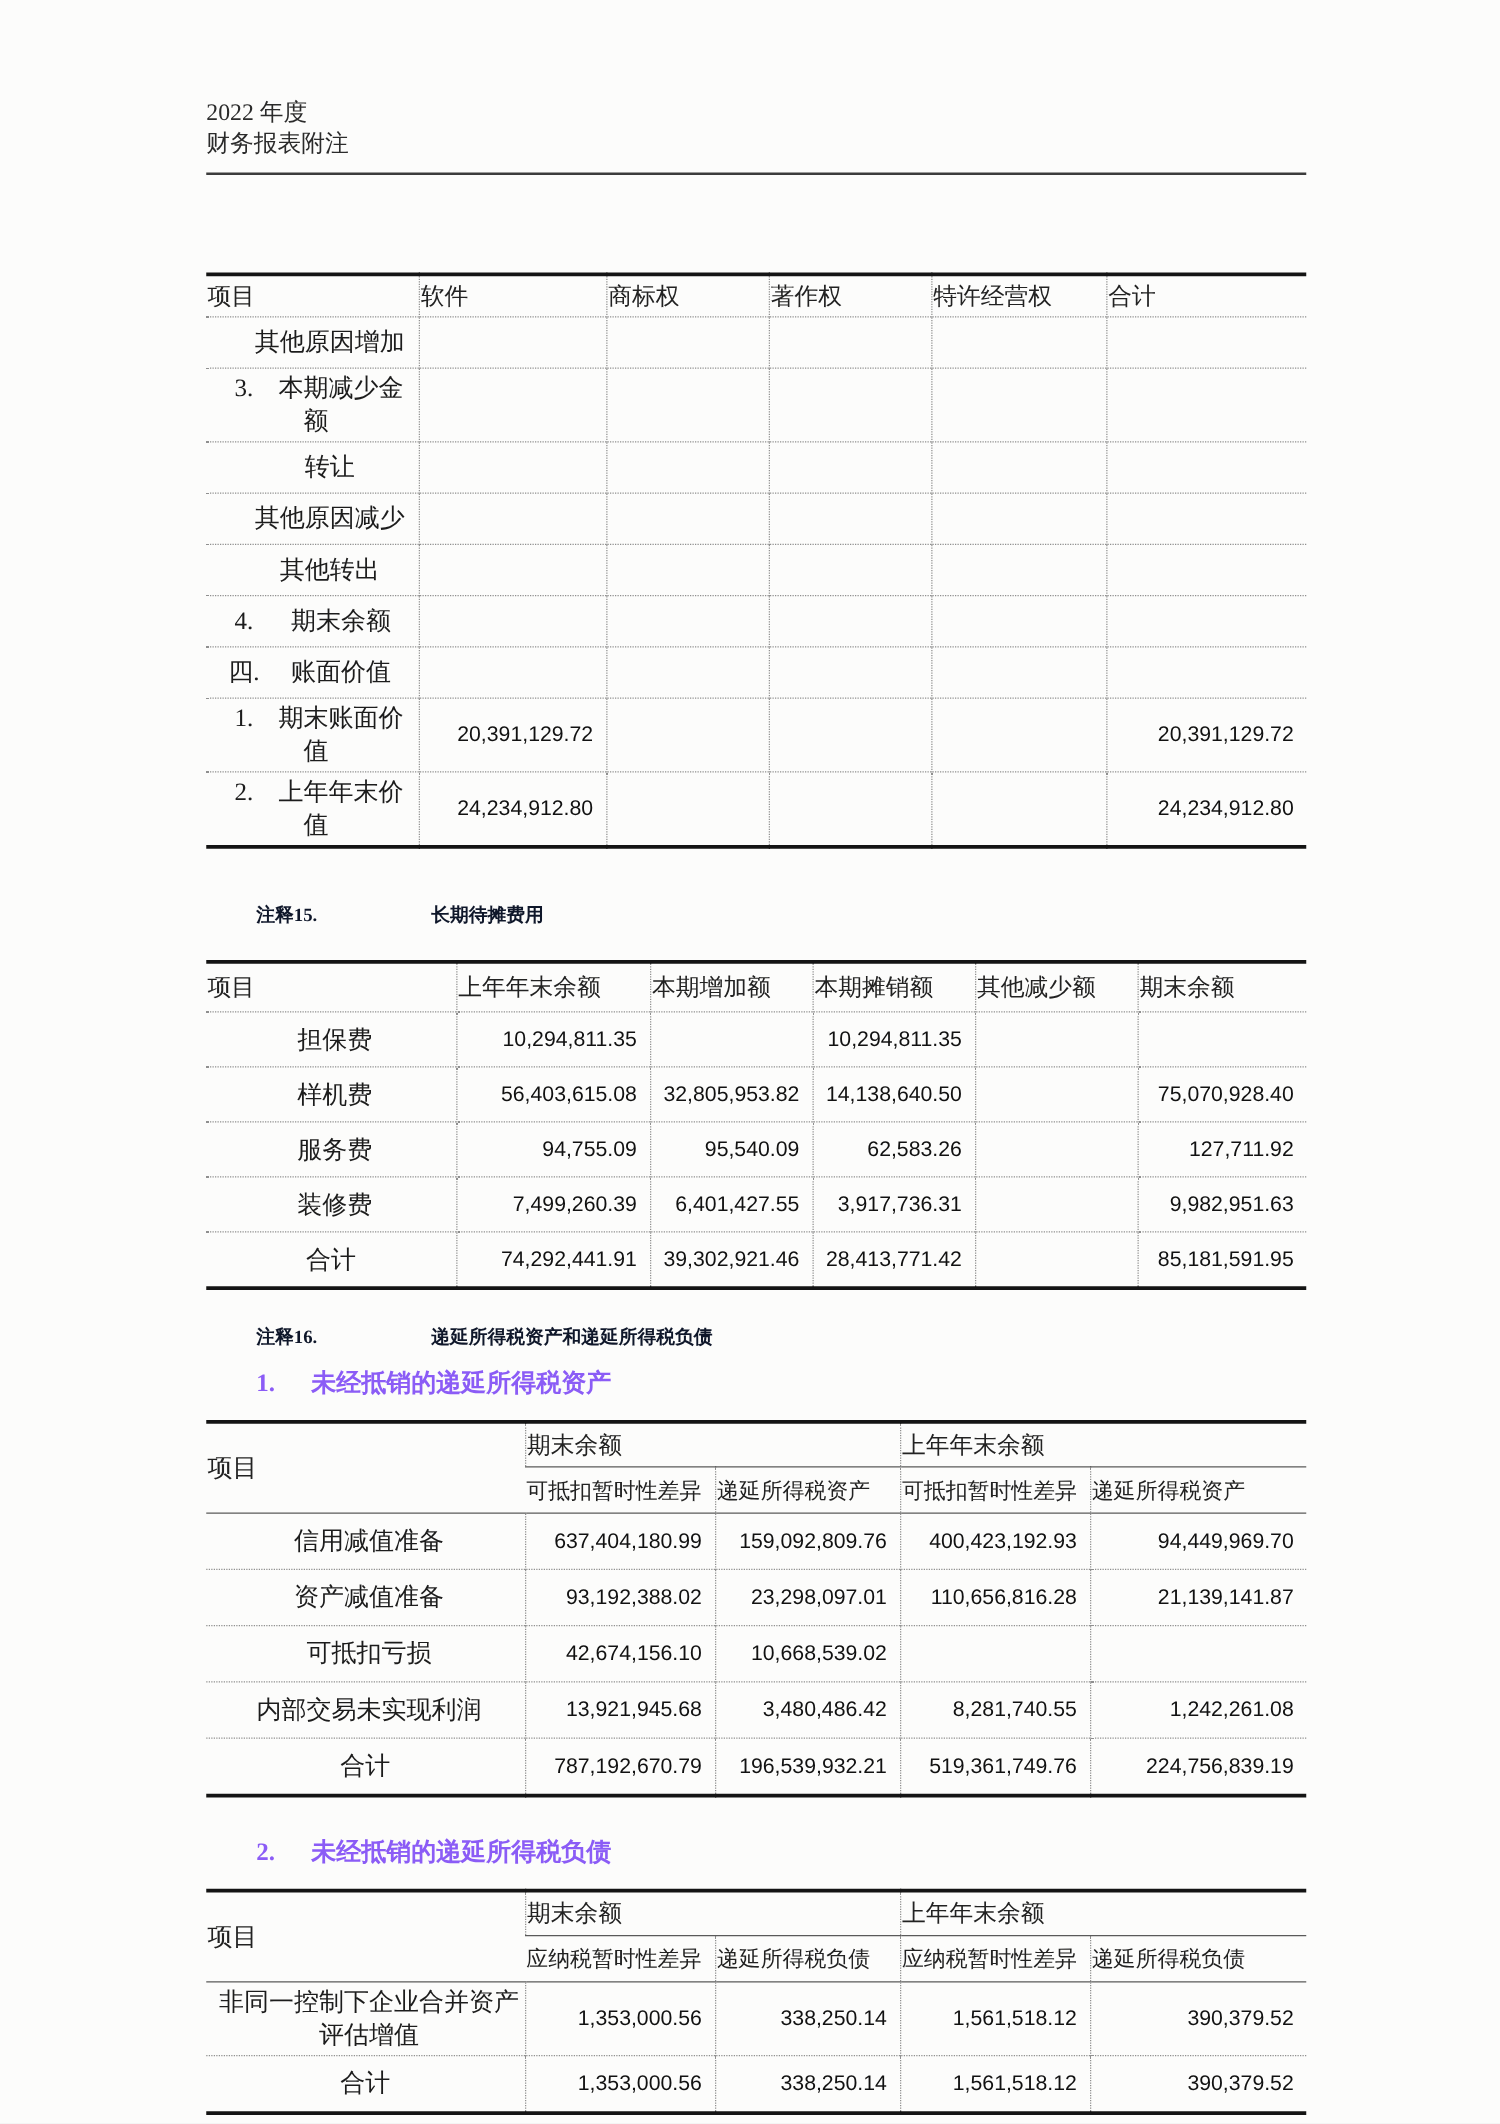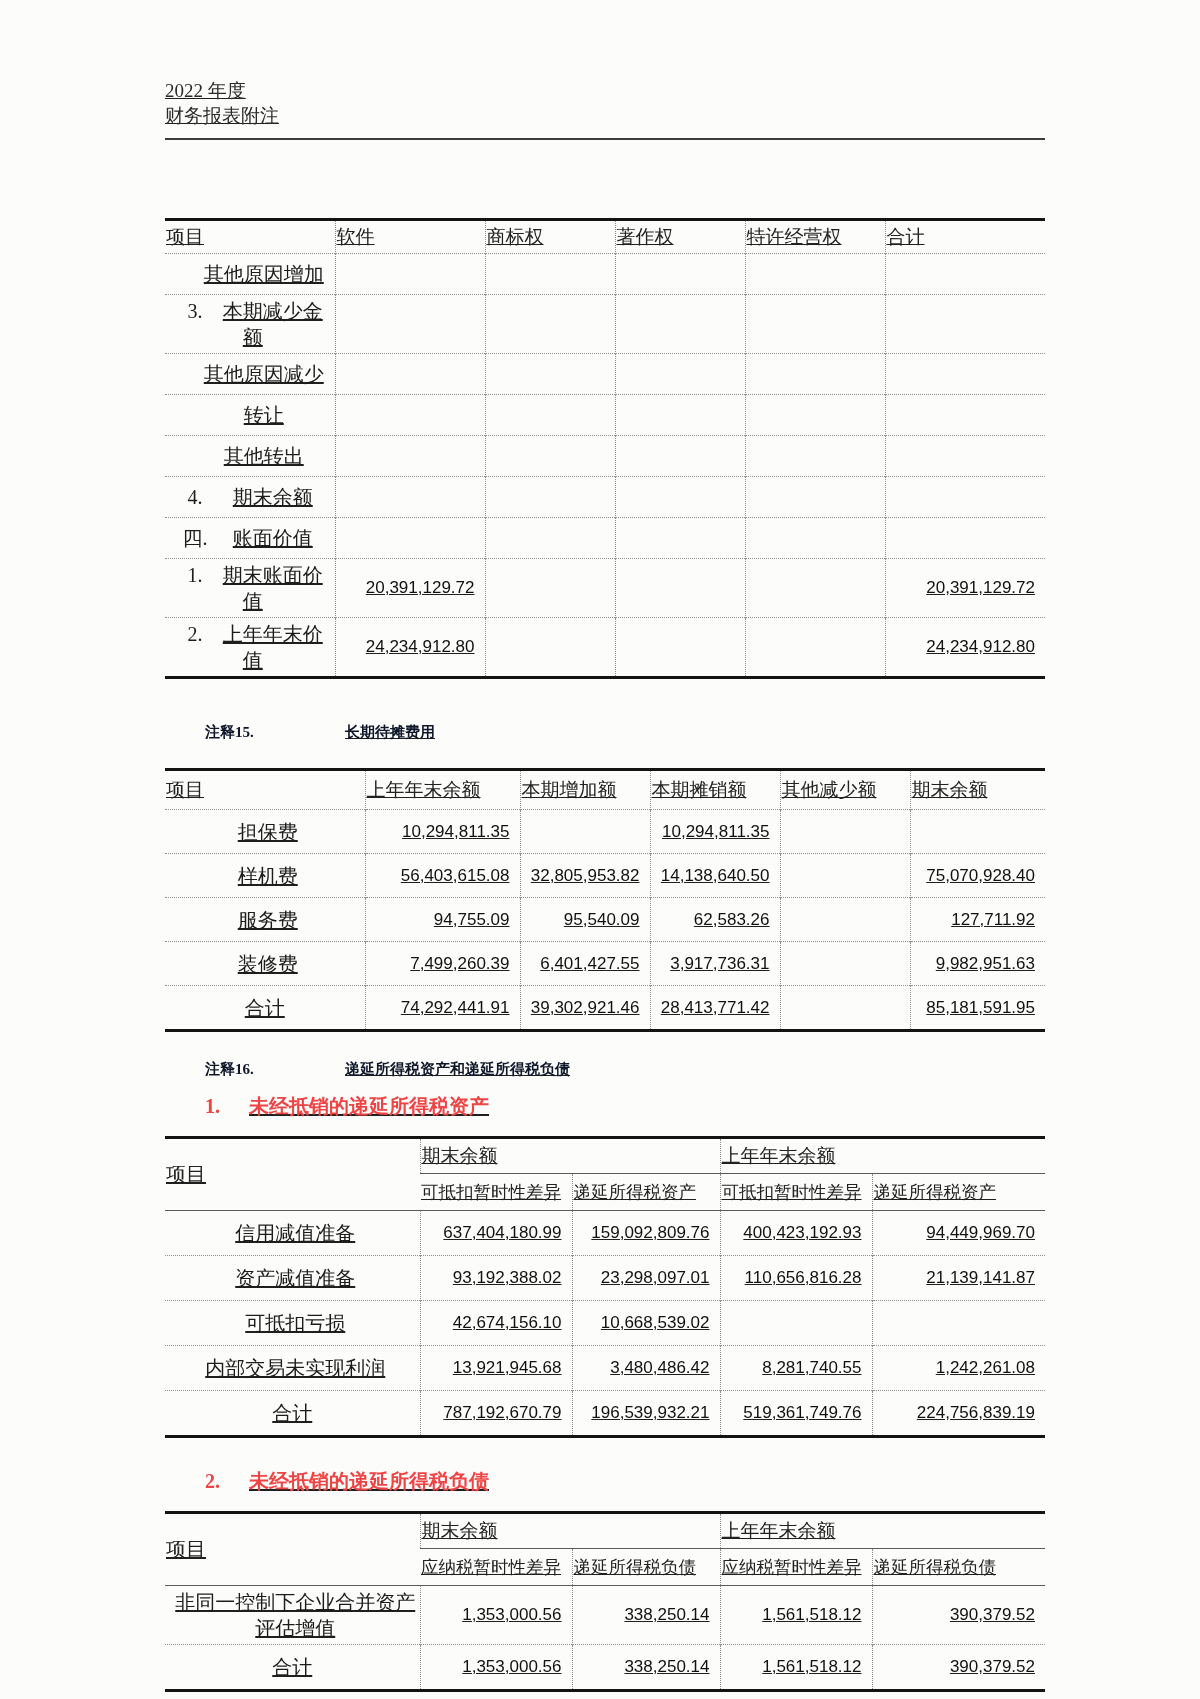--- a/index.html
+++ b/index.html
@@ -1,27 +1,27 @@
 <!DOCTYPE html>
 <html><head>
 <meta charset="utf-8">
 <style>
   html,body{margin:0;padding:0;background:#e9e9e9;}
   .page{width:1200px;height:1699px;background:#fcfcfb;margin:0 auto;overflow:hidden;
-        font-family:"Liberation Serif","DejaVu Serif",serif;color:#1f1f1f;position:relative;text-decoration:underline;}
+        font-family:"Liberation Serif","DejaVu Serif",serif;color:#1f1f1f;position:relative;}
   .content{margin:0 155px 0 165px;padding-top:78px;}
 
   
   .doc-header{border-bottom:2px solid #3c3c3c;padding-bottom:10px;}
   .doc-header div{font-size:19px;line-height:25px;color:#2b2b2b;}
 
   
   .note-title{margin:44px 0 0 40px;font-weight:bold;font-size:15px;color:#0f172a;}
   .note-title .note-num{display:inline-block;width:140px;}
-  .sub-title{margin:14px 0 0 40px;font-weight:bold;font-size:20px;color:#ef4444;}
+  .sub-title{margin:14px 0 0 40px;font-weight:bold;font-size:20px;color:#8b5cf6;}
   .sub-title .sub-num{display:inline-block;width:44px;}
 
   
   table.t{border-collapse:collapse;table-layout:fixed;width:880px;
           border-top:3px solid #141414;border-bottom:3px solid #141414;}
   table.t th,table.t td{border-left:1px dotted #8f8f8f;font-weight:normal;
           vertical-align:middle;overflow:hidden;}
   table.t th:first-child,table.t td:first-child{border-left:none;}
   table.t tr+tr td,table.t tr+tr th{border-top:1px dotted #8f8f8f;}
   table.t th{font-size:19px;text-align:left;color:#222;}
@@ -86,29 +86,29 @@
       </tr>
       <tr>
         <td class="item-cell"><span class="row-num">3.</span><span>本期减少金额</span></td>
         <td class="value-cell"></td>
             <td class="value-cell"></td>
             <td class="value-cell"></td>
             <td class="value-cell"></td>
             <td class="value-cell"></td>
       </tr>
       <tr>
+        <td class="item-cell sub-item">转让</td>
+        <td class="value-cell"></td>
+            <td class="value-cell"></td>
+            <td class="value-cell"></td>
+            <td class="value-cell"></td>
+            <td class="value-cell"></td>
+      </tr>
+      <tr>
         <td class="item-cell sub-item">其他原因减少</td>
-        <td class="value-cell"></td>
-            <td class="value-cell"></td>
-            <td class="value-cell"></td>
-            <td class="value-cell"></td>
-            <td class="value-cell"></td>
-      </tr>
-      <tr>
-        <td class="item-cell sub-item">转让</td>
         <td class="value-cell"></td>
             <td class="value-cell"></td>
             <td class="value-cell"></td>
             <td class="value-cell"></td>
             <td class="value-cell"></td>
       </tr>
       <tr>
         <td class="item-cell sub-item">其他转出</td>
         <td class="value-cell"></td>
             <td class="value-cell"></td>

